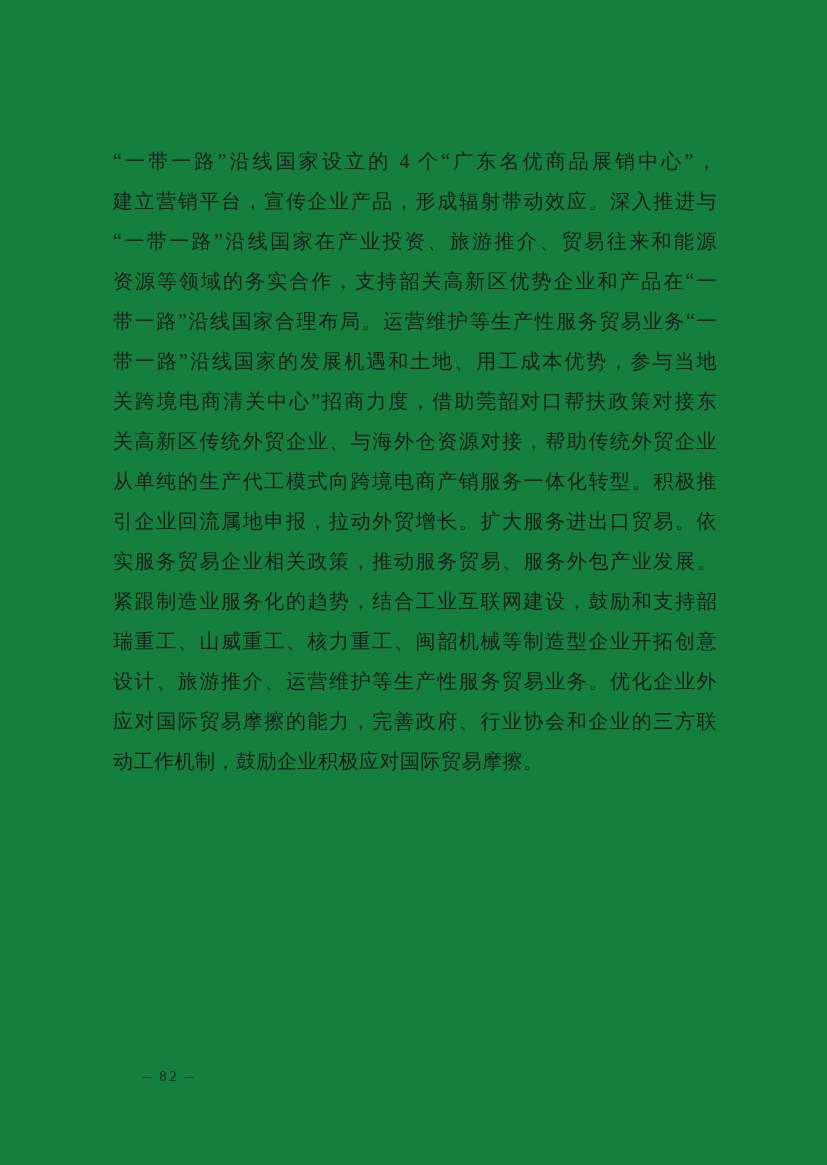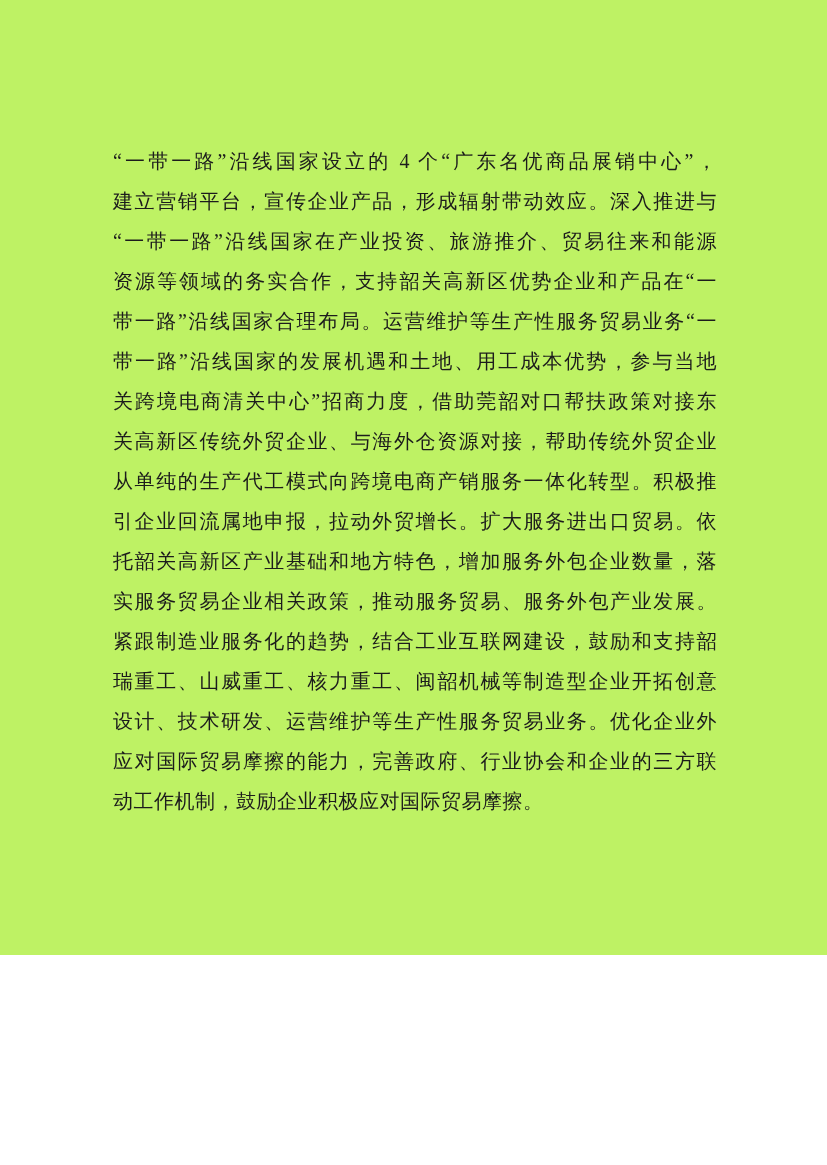--- a/index.html
+++ b/index.html
@@ -9,22 +9,22 @@
   }
   body {
     width: 827px;
     height: 1165px;
     font-family: "Liberation Serif", "DejaVu Serif", serif;
     color: #1c1c1c;
   }
   .page {
     position: relative;
     width: 827px;
-    height: 955px;
-    background: #bef264;
+    height: 1165px;
+    background: #15803d;
     overflow: hidden;
   }
   .text-block {
     position: absolute;
     left: 113px;
     top: 141px;
     width: 604px;
   }
   .paragraph {
     margin: 0;
@@ -67,25 +67,24 @@
       <div class="line">资源等领域的务实合作，支持韶关高新区优势企业和产品在“一</div>
       <div class="line">带一路”沿线国家合理布局。运营维护等生产性服务贸易业务“一</div>
       <div class="line">带一路”沿线国家的发展机遇和土地、用工成本优势，参与当地</div>
     </div>
 
     <div class="paragraph">
       <div class="line">关跨境电商清关中心”招商力度，借助莞韶对口帮扶政策对接东</div>
       <div class="line">关高新区传统外贸企业、与海外仓资源对接，帮助传统外贸企业</div>
       <div class="line">从单纯的生产代工模式向跨境电商产销服务一体化转型。积极推</div>
       <div class="line">引企业回流属地申报，拉动外贸增长。扩大服务进出口贸易。依</div>
-      <div class="line">托韶关高新区产业基础和地方特色，增加服务外包企业数量，落</div>
       <div class="line">实服务贸易企业相关政策，推动服务贸易、服务外包产业发展。</div>
       <div class="line">紧跟制造业服务化的趋势，结合工业互联网建设，鼓励和支持韶</div>
       <div class="line">瑞重工、山威重工、核力重工、闽韶机械等制造型企业开拓创意</div>
-      <div class="line">设计、技术研发、运营维护等生产性服务贸易业务。优化企业外</div>
+      <div class="line">设计、旅游推介、运营维护等生产性服务贸易业务。优化企业外</div>
       <div class="line">应对国际贸易摩擦的能力，完善政府、行业协会和企业的三方联</div>
       <div class="line lastline">动工作机制，鼓励企业积极应对国际贸易摩擦。</div>
     </div>
 
   </div>
 
   <div class="page-number">– 82 –</div>
 </div>
 
 </body></html>

